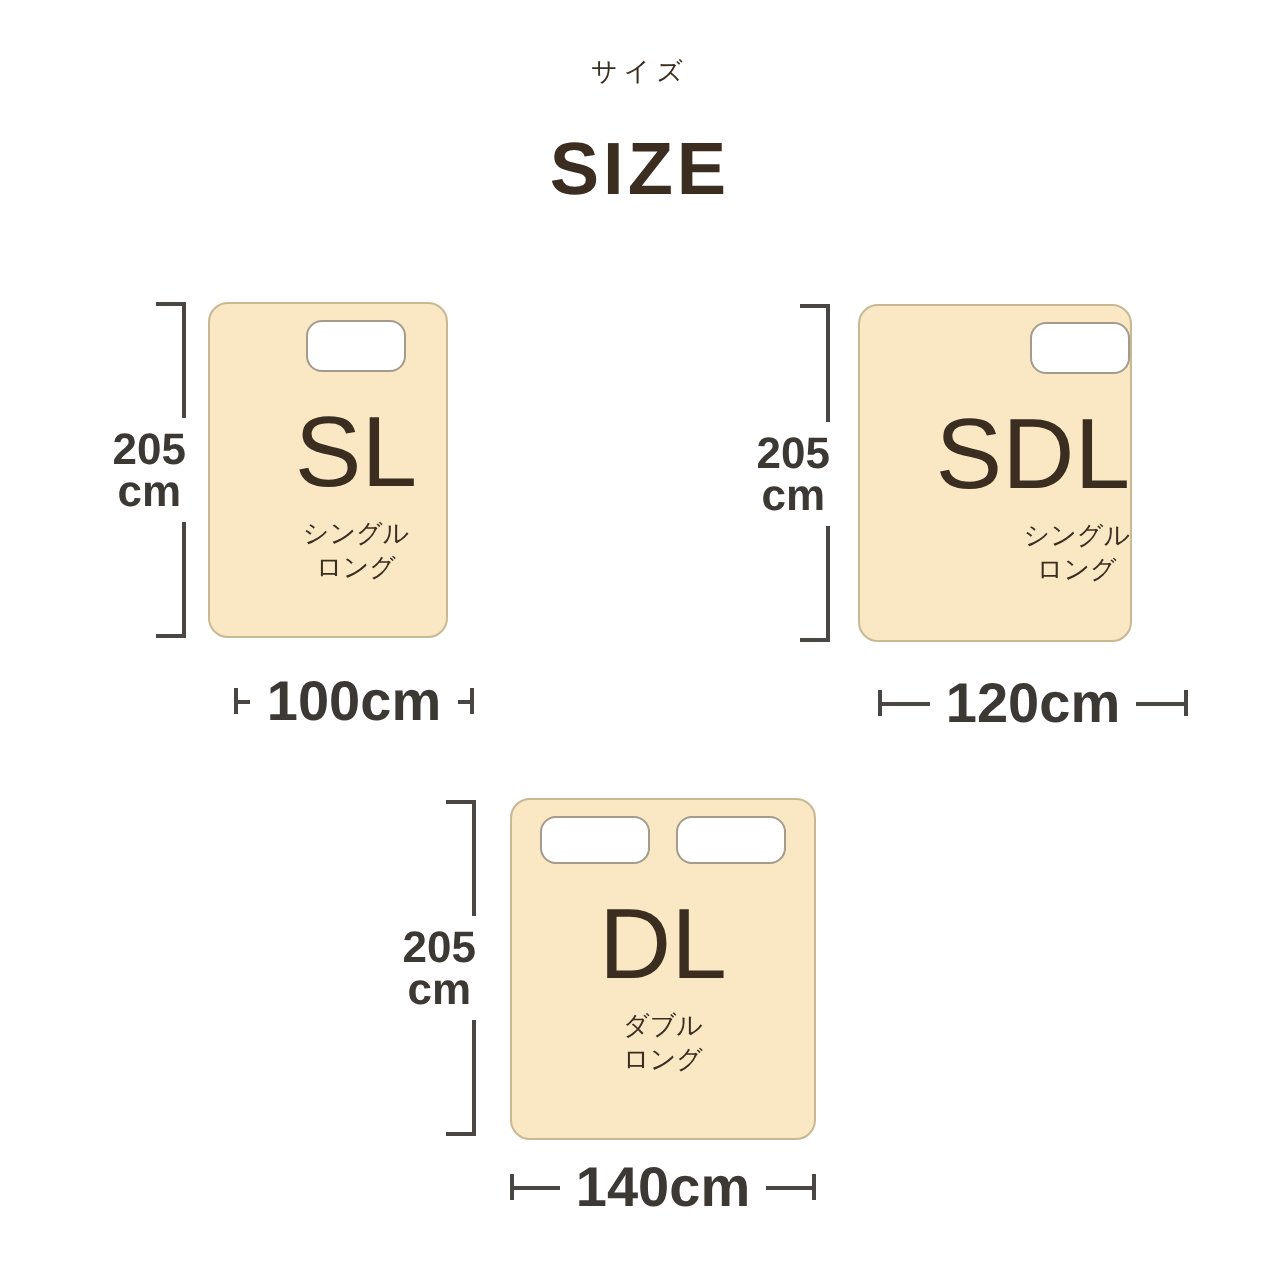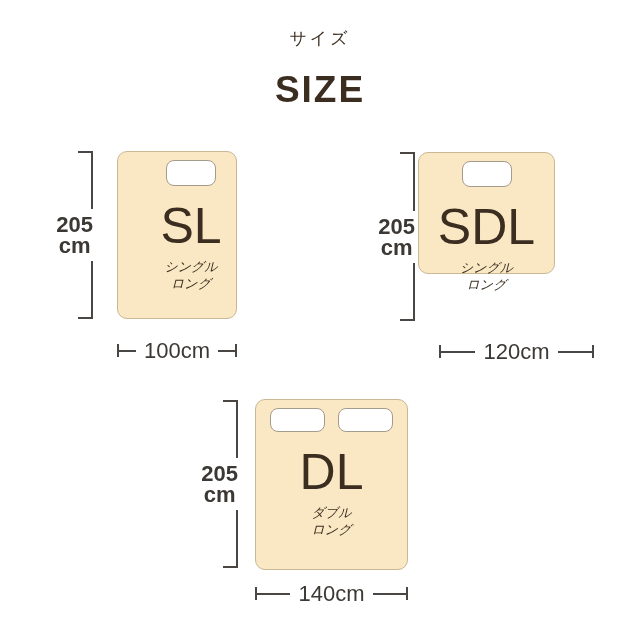--- a/index.html
+++ b/index.html
@@ -8,21 +8,21 @@
     width: 640px;
     height: 640px;
     background: #ffffff;
     font-family: "Liberation Sans", "DejaVu Sans", sans-serif;
     overflow: hidden;
   }
 
   
   .header { position: absolute; top: 27px; left: 0; right: 0; text-align: center; }
   .subtitle {
-    font-size: 17px;
+    font-size: 13px;
     letter-spacing: 3px;
     color: var(--text-dark);
   }
   .title {
     margin-top: 21px;
     font-size: 37px;
     font-weight: 600;
     letter-spacing: 2px;
     line-height: 1;
     color: var(--text-dark);
@@ -54,21 +54,20 @@
     font-weight: 400;
     line-height: 1;
     color: var(--text-dark);
   }
   .jp-name {
     margin-top: 7px;
     font-size: 13px;
     line-height: 17px;
     text-align: center;
     color: var(--text-dark);
-    font-style: italic;
   }
 
   
   .vdim {
     position: absolute;
     width: 15px;
     display: flex;
     flex-direction: column;
     align-items: flex-end;
   }
@@ -90,34 +89,34 @@
   .hdim {
     position: absolute;
     height: 15px;
     display: flex;
     align-items: center;
   }
   .hcap { width: 2px; height: 13px; background: var(--dim-line); }
   .hseg { height: 2px; flex: 1; background: var(--dim-line); }
   .hlabel {
     margin: 0 8px;
-    font-size: 22px;
-    font-weight: 400;
+    font-size: 28px;
+    font-weight: 700;
     line-height: 1;
     color: var(--dim-text);
     white-space: nowrap;
   }
 
   
-  .sl-mattress { left: 117px; top: 151px; width: 120px; height: 168px; padding-left: 28px; }
+  .sl-mattress { left: 104px; top: 151px; width: 120px; height: 168px; padding-left: 28px; }
   .sl-vdim     { left: 78px;  top: 151px; height: 168px; }
   .sl-hdim     { left: 117px; top: 343px; width: 120px; }
 
   
-  .sdl-mattress { left: 418px; top: 152px; width: 137px; height: 122px; }
+  .sdl-mattress { left: 429px; top: 152px; width: 137px; height: 169px; align-items: flex-end; }
   .sdl-vdim     { left: 400px; top: 152px; height: 169px; }
   .sdl-hdim     { left: 439px; top: 344px; width: 155px; }
 
   
   .dl-mattress { left: 255px; top: 399px; width: 153px; height: 171px; }
   .dl-vdim     { left: 223px; top: 400px; height: 168px; }
   .dl-hdim     { left: 255px; top: 586px; width: 153px; }
 </style>
 </head>
 <body>

